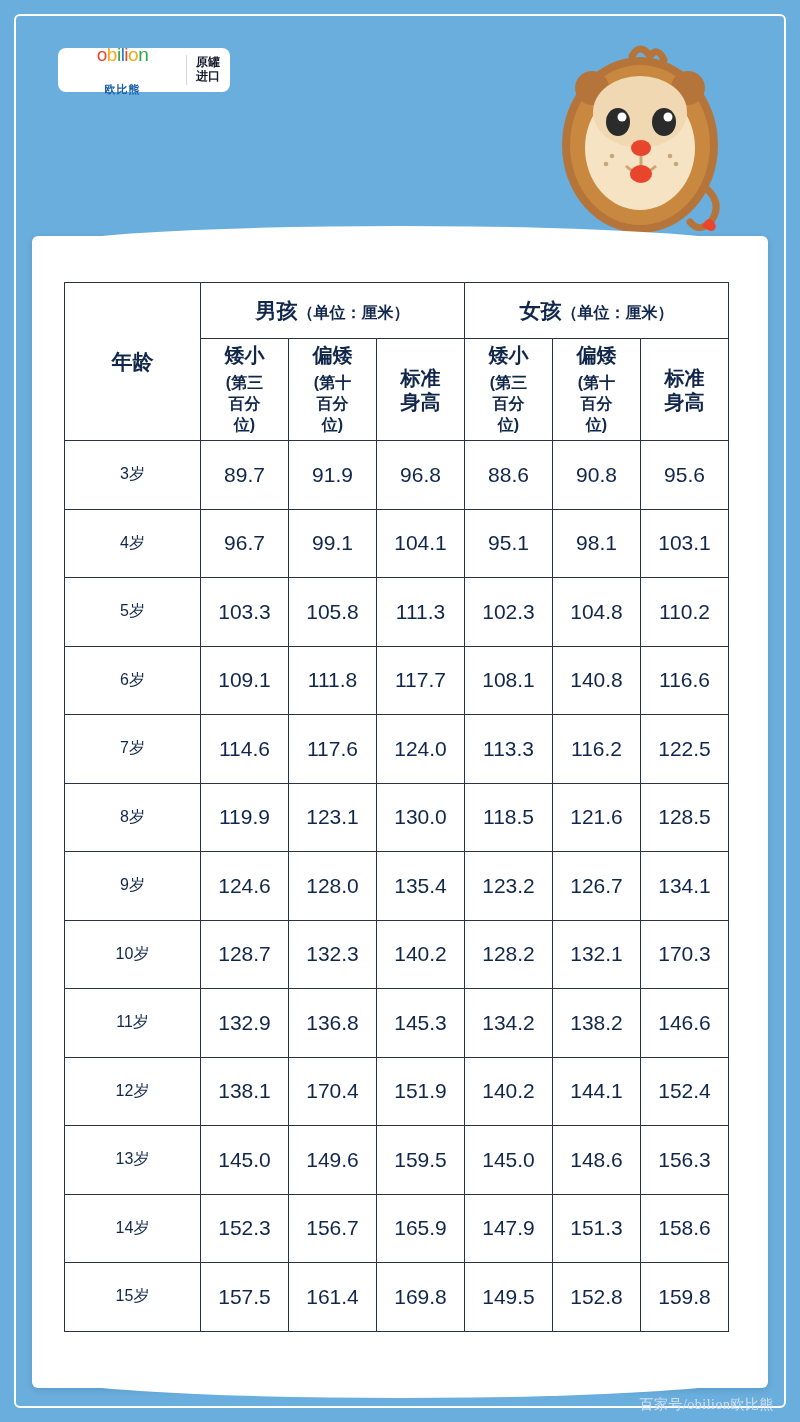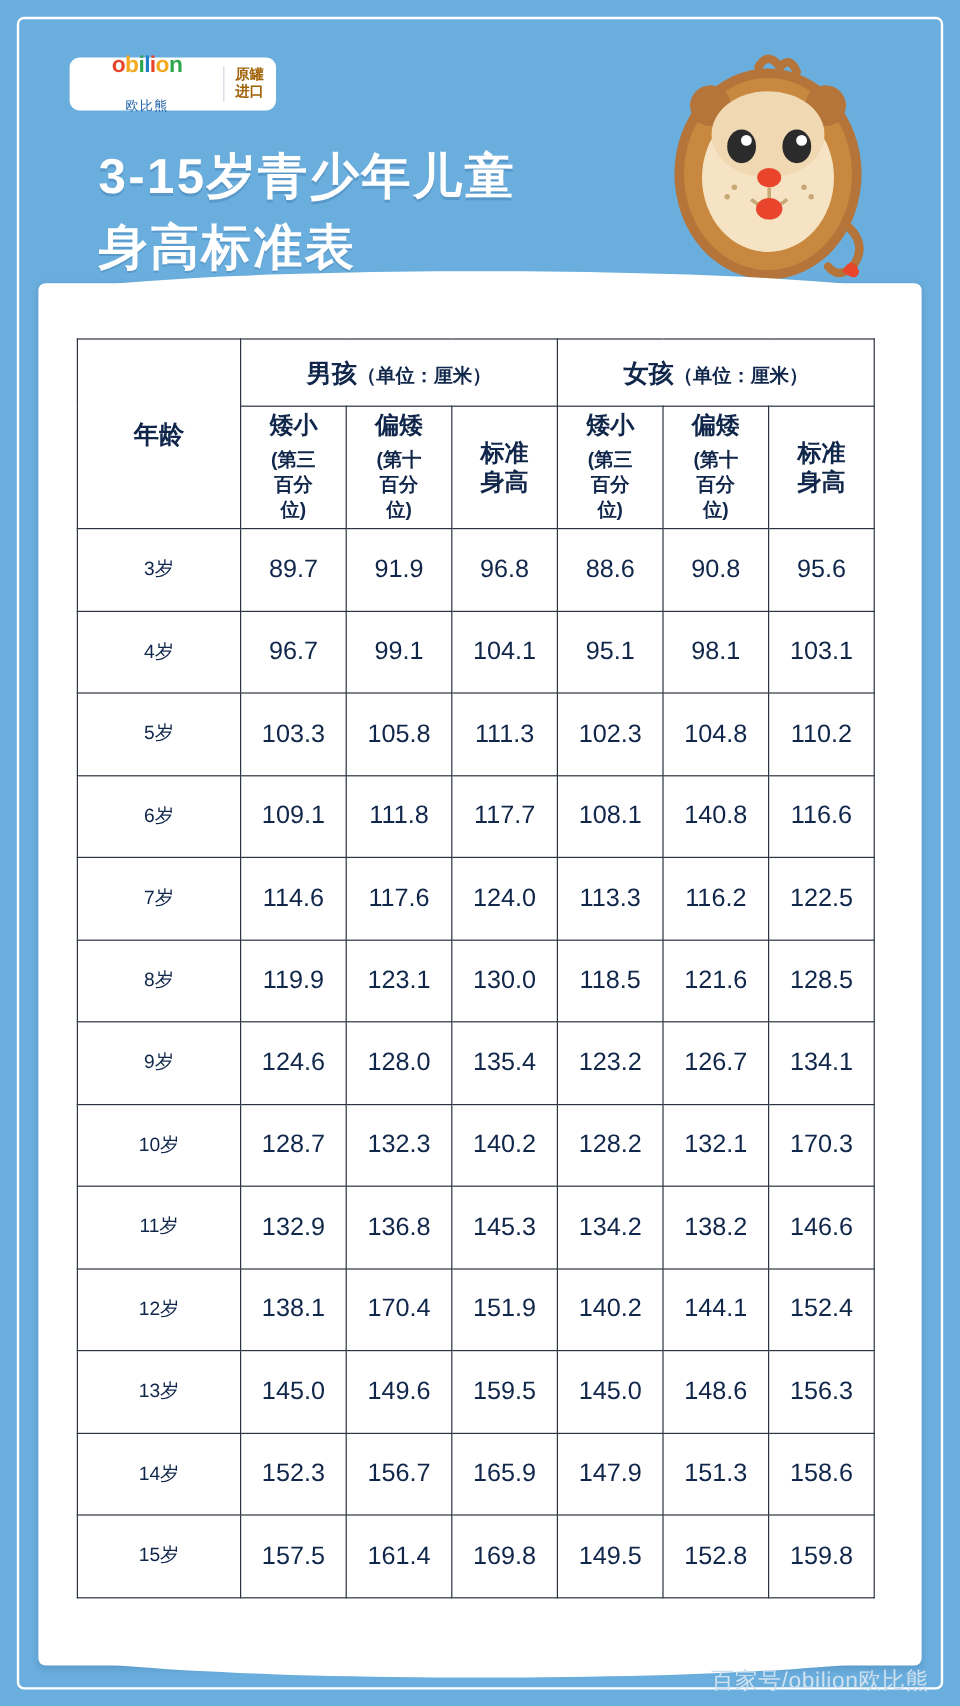--- a/index.html
+++ b/index.html
@@ -38,46 +38,46 @@
   .logo-main {
     display: flex;
     flex-direction: column;
     align-items: center;
     justify-content: center;
     flex: 1;
     line-height: 1;
   }
   .logo-word {
     font-size: 19px;
-    font-weight: bold;
+    font-weight: normal;
     letter-spacing: -0.5px;
   }
   .logo-word span:nth-child(1){ color:#e8452c; }
   .logo-word span:nth-child(2){ color:#f4a81d; }
   .logo-word span:nth-child(3){ color:#2aa84a; }
   .logo-word span:nth-child(4){ color:#1e7fc4; }
   .logo-word span:nth-child(5){ color:#e8452c; }
   .logo-word span:nth-child(6){ color:#f4a81d; }
   .logo-word span:nth-child(7){ color:#2aa84a; }
   .logo-cn {
     font-size: 11px;
     color: #1a5fa8;
-    font-weight: normal;
+    font-weight: bold;
     margin-top: 20px;
     letter-spacing: 1px;
   }
   .logo-div {
     width: 1px;
     align-self: stretch;
     background: #cfd8e0;
     margin: 4px 5px;
   }
   .logo-tag {
     font-size: 12px;
-    color: #a16207;
+    color: #0f172a;
     font-weight: bold;
     line-height: 1.15;
     text-align: center;
     width: 32px;
   }
   .title {
     position: absolute;
     left: 82px;
     top: 118px;
     width: 470px;
@@ -179,23 +179,23 @@
     font-size: 16px;
   }
   col.c-age { width: 136px; }
   col.c-v { width: 88px; }
   
   .watermark {
     position: absolute;
     right: 26px;
     bottom: 8px;
     color: #cfe0ef;
-    font-size: 19px;
+    font-size: 14px;
     letter-spacing: 0.5px;
-    font-family: Liberation Sans, sans-serif;
+    font-family: Liberation Serif, serif;
   }
 </style>
 </head>
 <body>
 
 <div class="poster">
 
   <div class="outline-frame"></div>
 
   <div class="logo-box">
@@ -205,24 +205,20 @@
       </div>
       <div class="logo-cn">欧比熊</div>
     </div>
     <div class="logo-div"></div>
     <div class="logo-tag">
       <div>原罐</div>
       <div>进口</div>
     </div>
   </div>
 
-  <div class="title">
-    <div>3-15岁青少年儿童</div>
-    <div>身高标准表</div>
-  </div>
 
   <svg class="lion" viewBox="0 0 210 215">
 
     <ellipse cx="100" cy="105" rx="78" ry="88" fill="#b5753a"></ellipse>
     <ellipse cx="100" cy="105" rx="70" ry="80" fill="#c9883f"></ellipse>
 
     <circle cx="52" cy="48" r="17" fill="#b5753a"></circle>
     <circle cx="148" cy="48" r="17" fill="#b5753a"></circle>
 
     <ellipse cx="100" cy="108" rx="55" ry="62" fill="#f6e3c3"></ellipse>

